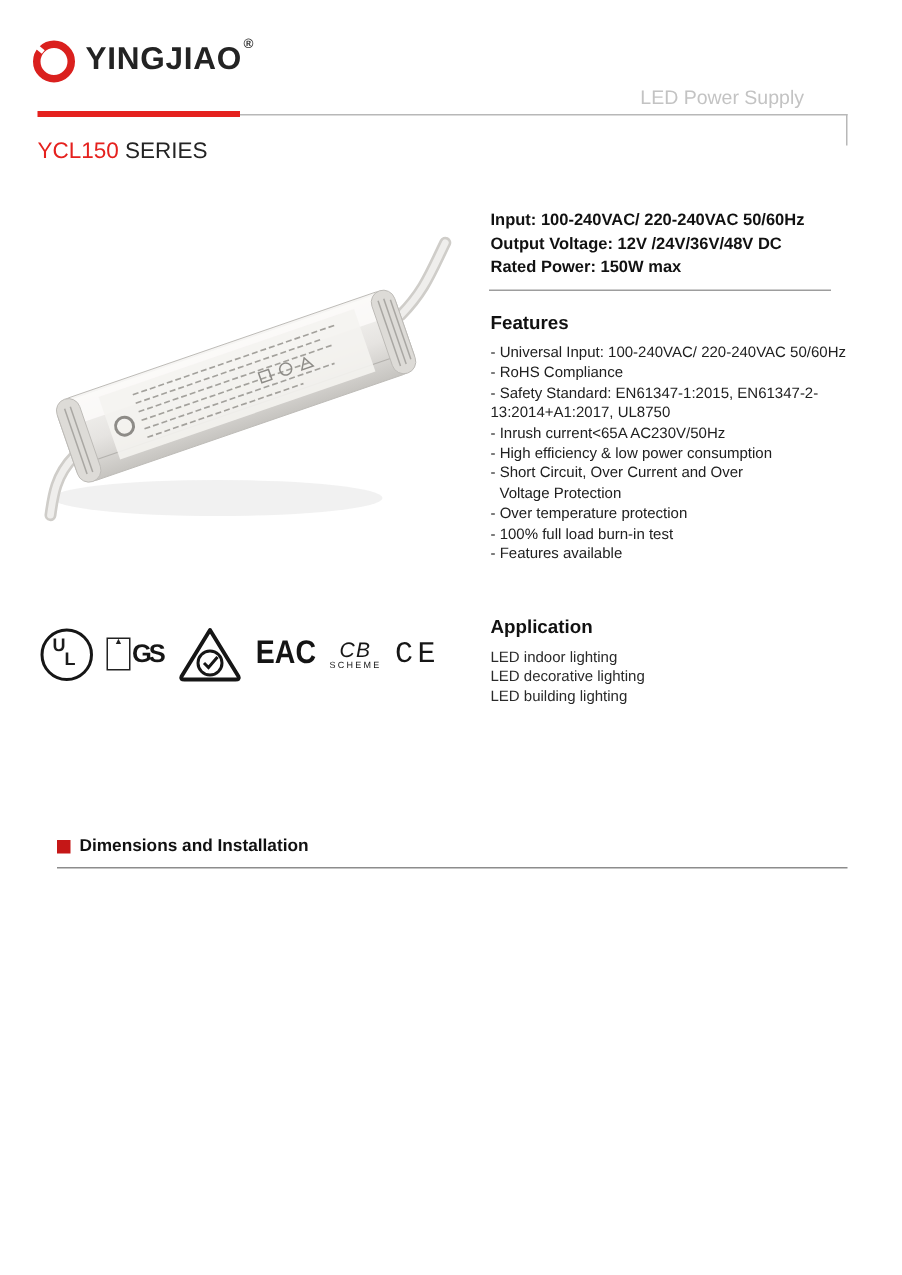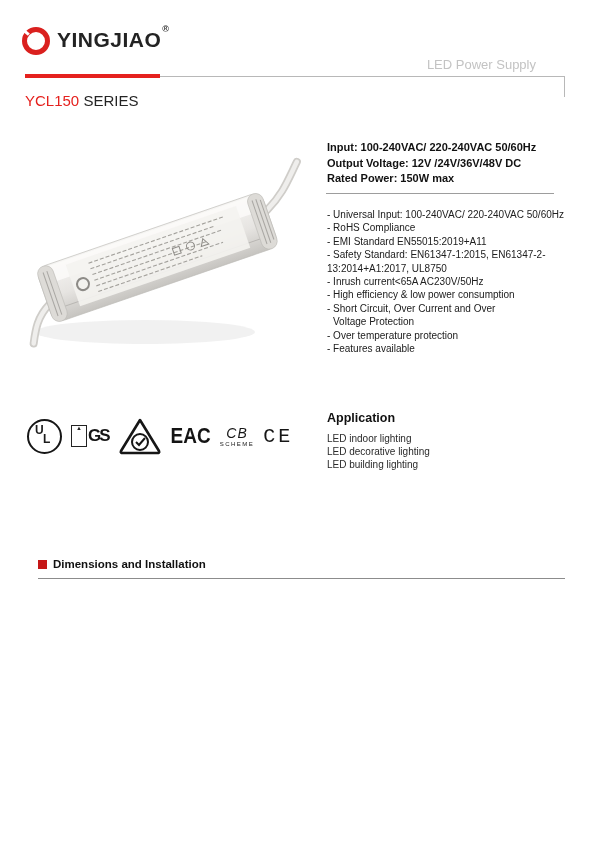--- a/index.html
+++ b/index.html
@@ -123,30 +123,31 @@
   </svg>
 
   <div class="specs">
     <div>Input: 100-240VAC/ 220-240VAC 50/60Hz</div>
     <div>Output Voltage: 12V /24V/36V/48V DC</div>
     <div>Rated Power: 150W max</div>
   </div>
   <div class="col-divider"></div>
 
   <div class="features">
+    <div class="sec-heading">Features</div>
     <div class="feat-line">- Universal Input: 100-240VAC/ 220-240VAC 50/60Hz</div>
     <div class="feat-line">- RoHS Compliance</div>
-    <div class="feat-line">- EMI Standard  EN55015:2019+A11</div>
     <div class="feat-line">- Safety Standard: EN61347-1:2015, EN61347-2-</div>
     <div class="feat-line">13:2014+A1:2017, UL8750</div>
     <div class="feat-line">- Inrush current&lt;65A AC230V/50Hz</div>
     <div class="feat-line">- High efficiency &amp; low power consumption</div>
     <div class="feat-line">- Short Circuit, Over Current and Over</div>
     <div class="feat-line cont">Voltage Protection</div>
     <div class="feat-line">- Over temperature protection</div>
+    <div class="feat-line">- 100% full load burn-in test</div>
     <div class="feat-line">- Features available</div>
   </div>
 
   <div class="application">
     <div class="sec-heading">Application</div>
     <div class="app-item">LED indoor lighting</div>
     <div class="app-item">LED decorative lighting</div>
     <div class="app-item">LED building lighting</div>
   </div>
 

